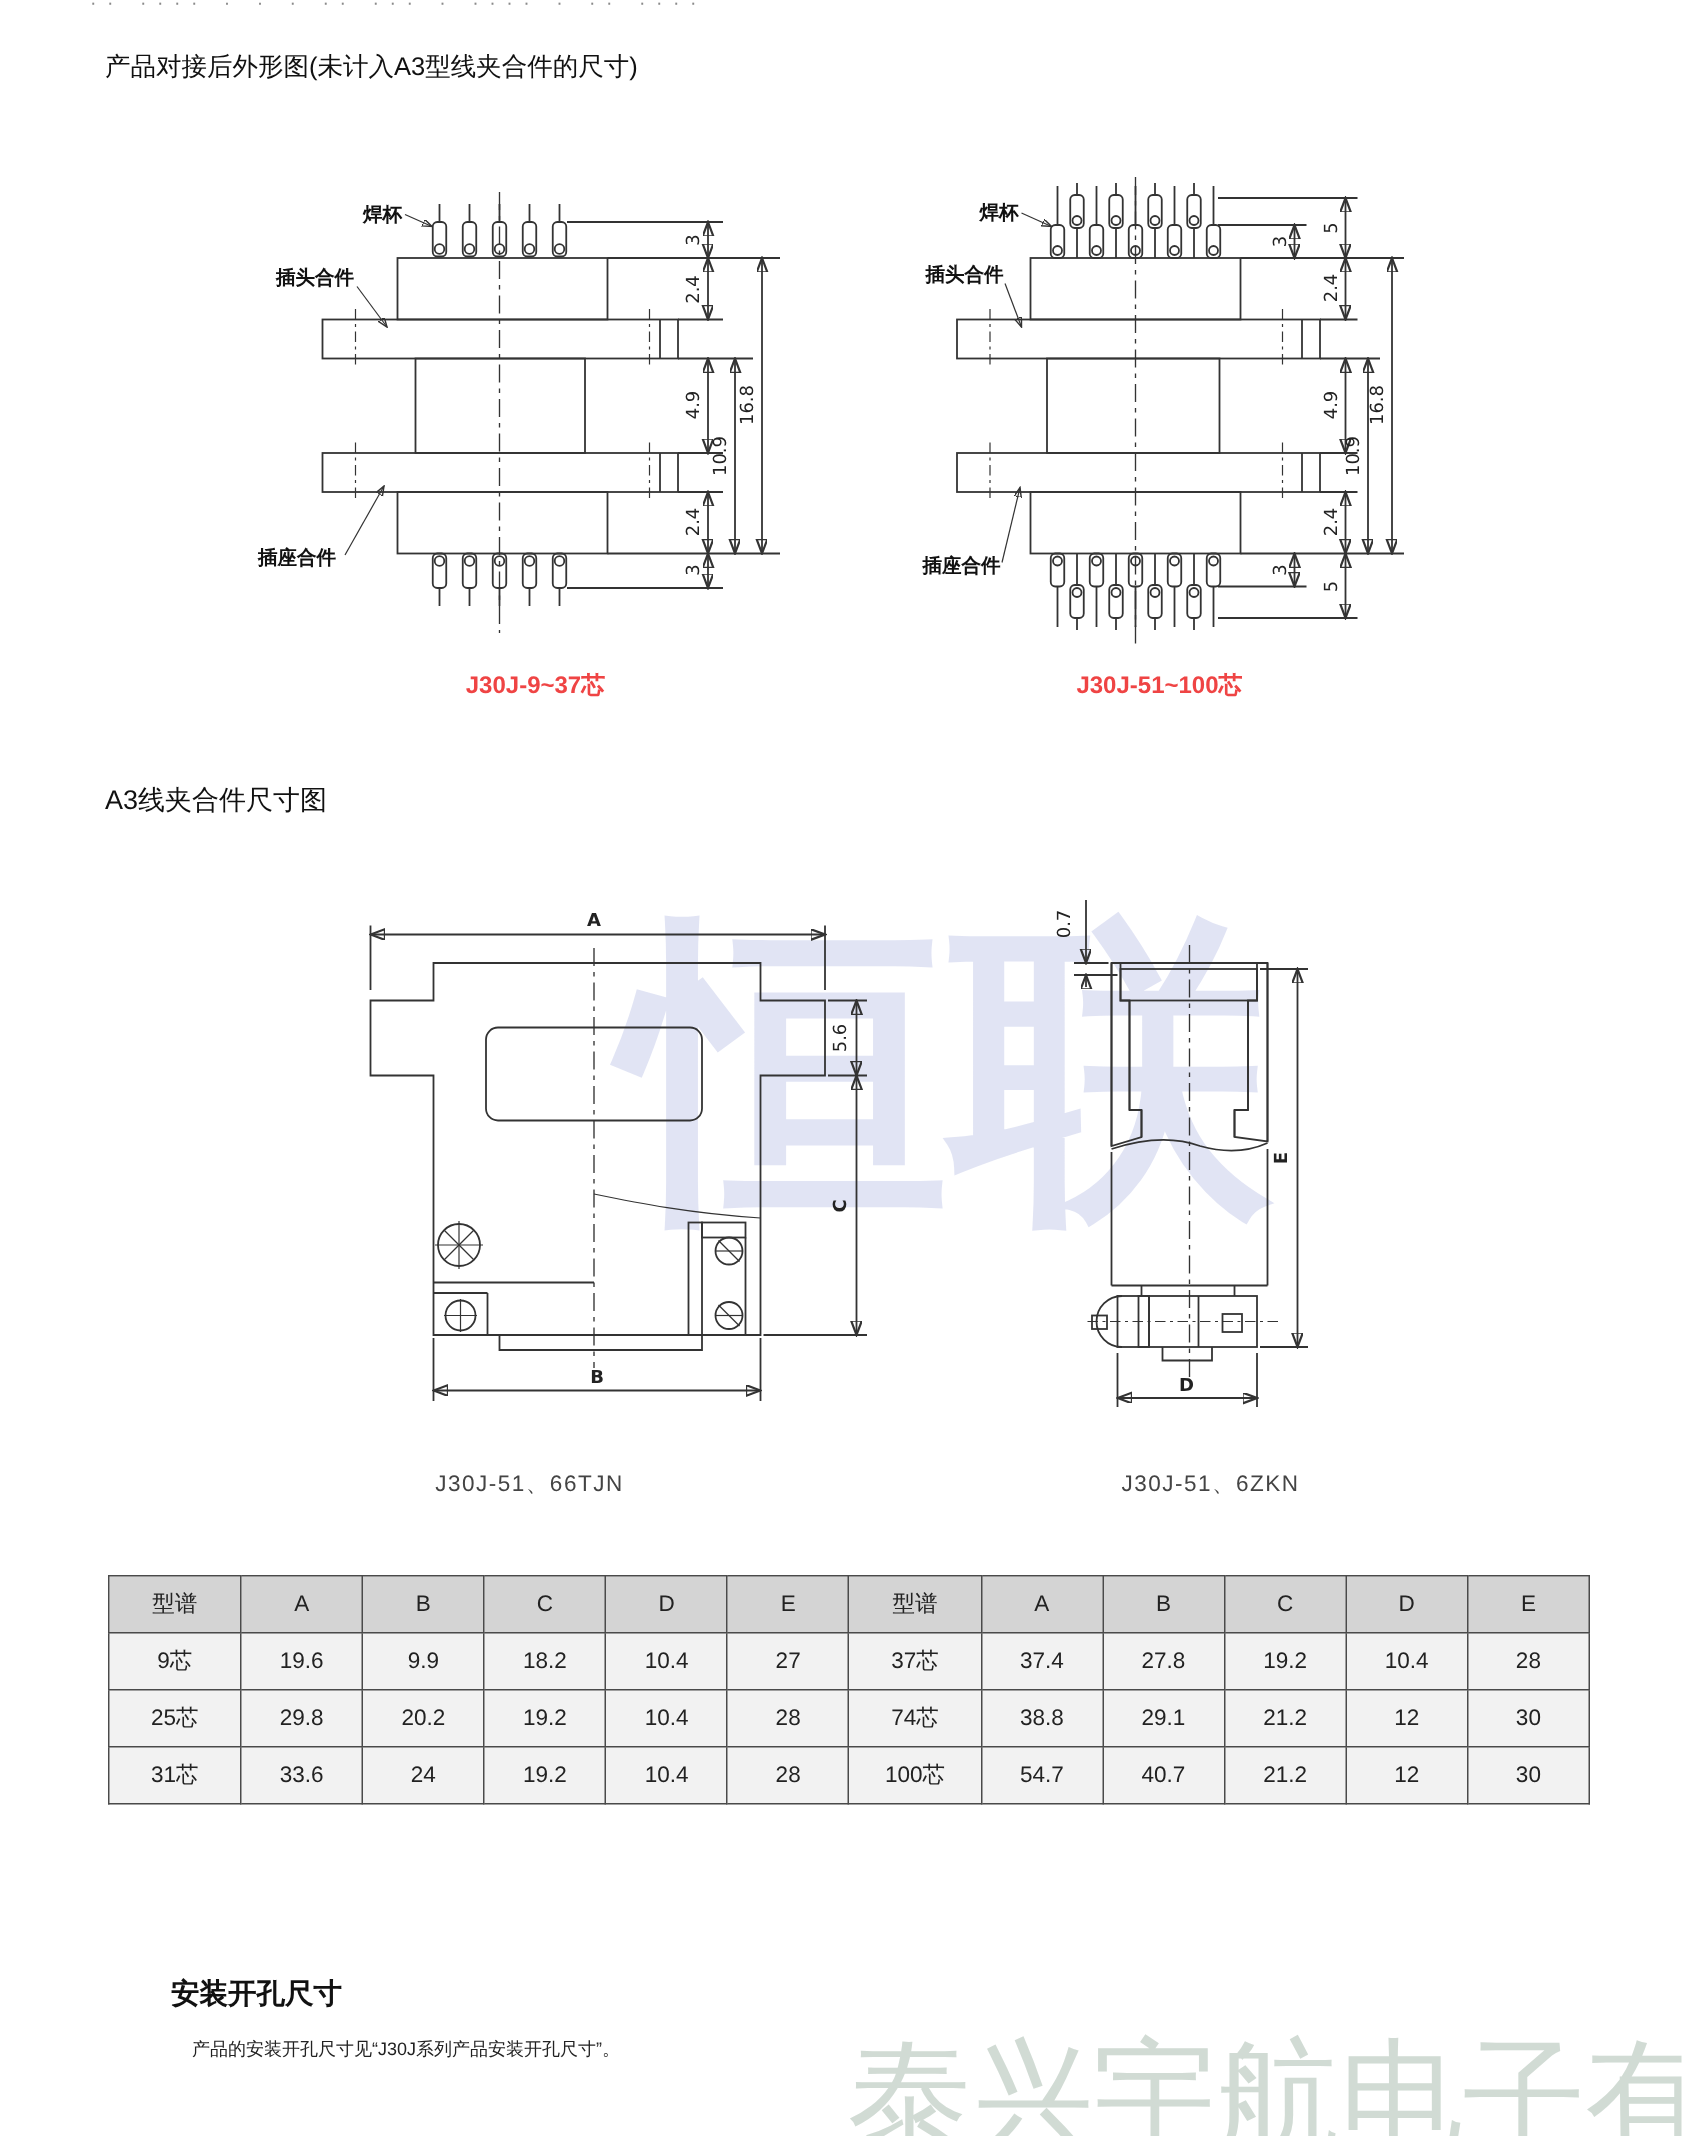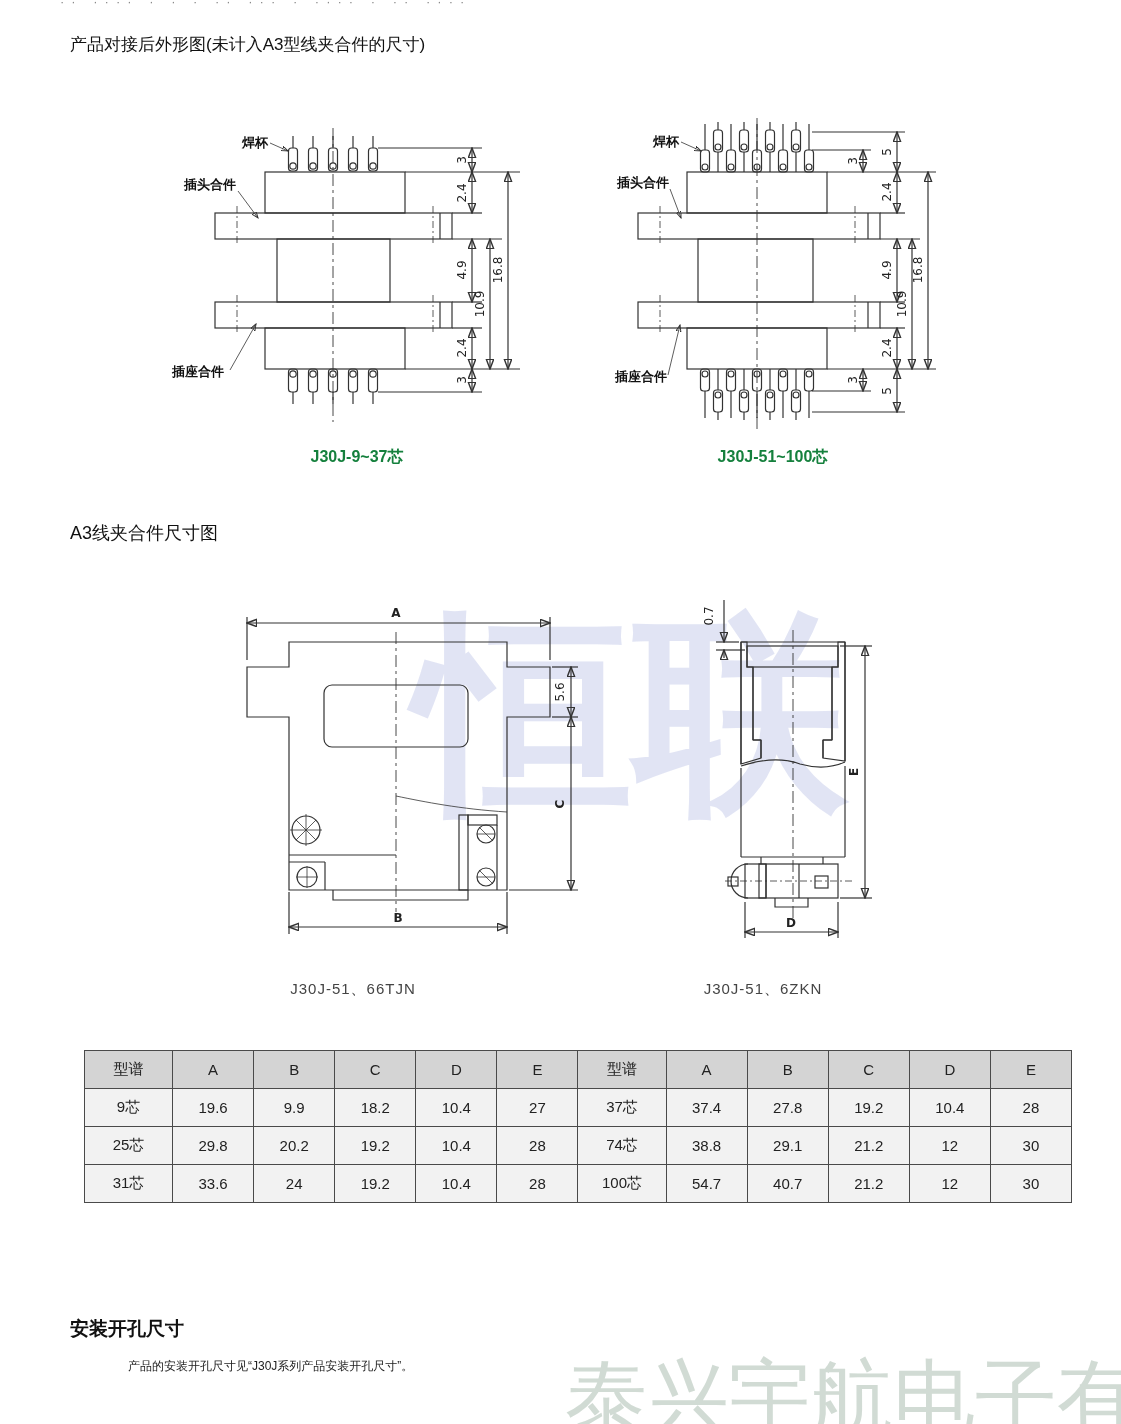--- a/index.html
+++ b/index.html
@@ -9,33 +9,33 @@
   .wm-center{font-size:215px;font-weight:700;color:rgba(200,205,235,.55);
              letter-spacing:2px;white-space:nowrap;z-index:0;
              font-family:"DejaVu Sans",sans-serif;margin-left:45px;}
   .wm-bottom{font-size:82px;color:rgba(201,213,205,.85);white-space:nowrap;z-index:0;
              font-family:"DejaVu Serif","Liberation Serif",serif;}
   .top-clip{top:0;left:60px;width:1010px;height:9px;overflow:hidden;color:#8a8a8a;
             font-size:13px;letter-spacing:7px;}
   .top-clip span{display:block;transform:translateY(-6px);}
   .h1{font-size:17px;color:#111;}
   .h2{font-size:18px;color:#111;}
-  .h3{font-size:19px;font-weight:700;color:#111;}
+  .h3{font-size:19px;font-weight:700;color:#111;margin-left:44px;}
   .body-text{font-size:12px;color:#222;}
-  .cap-main{font-size:16px;font-weight:700;color:#15803d;text-align:center;width:190px;}
+  .cap-main{font-size:16px;font-weight:700;color:#ef4444;text-align:center;width:190px;}
   .cap-sub{font-size:15px;color:#444;text-align:center;width:190px;letter-spacing:1px;}
   svg{position:absolute;overflow:visible;z-index:1;}
   svg line,svg path,svg rect,svg circle,svg polyline{stroke:#333;fill:none;stroke-width:1.2;}
   svg .thin{stroke-width:0.8;}
   svg .cl{stroke-dasharray:12 4 3 4;stroke-width:0.9;}
   svg .hcl{stroke-dasharray:7 3 2 3;stroke-width:0.8;}
   svg text{stroke:none;fill:#222;font-size:12px;font-family:"DejaVu Sans",sans-serif;}
   svg text.lbl{font-size:13px;font-weight:600;fill:#111;}
   table.dim{border-collapse:collapse;table-layout:fixed;z-index:1;position:absolute;
-            left:72px;top:1050px;width:988px;margin-left:12px;}
+            left:72px;top:1050px;width:988px;}
   table.dim th,table.dim td{border:1.6px solid #4a4a4a;height:37px;text-align:center;
             font-size:15px;color:#222;font-weight:400;padding:0;}
   table.dim th{background:#d4d4d4;}
   table.dim td{background:#f2f2f2;}
 </style>
 </head>
 <body>
 
 <div class="abs wm-center" style="left:372px;top:572px;">恒联</div>
 <div class="abs wm-bottom" style="left:565px;top:1344px;">泰兴宇航电子有限公司</div>
@@ -387,21 +387,21 @@
       <line x1="160" y1="318" x2="192" y2="318"></line>
     <line x1="185" y1="66" x2="185" y2="318" marker-start="url(#a4)" marker-end="url(#a4)"></line>
     <line x1="65" y1="322" x2="65" y2="358"></line>
       <line x1="158" y1="322" x2="158" y2="358"></line>
     <line x1="65" y1="352" x2="158" y2="352" marker-start="url(#a4)" marker-end="url(#a4)"></line>
   </g>
   <text transform="rotate(-90 33 36)" x="33" y="36" text-anchor="middle">0.7</text>
   <text transform="rotate(-90 178 192)" x="178" y="192" text-anchor="middle" style="font-weight:700">E</text>
   <text x="111" y="347" text-anchor="middle" style="font-weight:700">D</text>
 </svg>
-<div class="abs cap-sub" style="left:668px;top:980px;">J30J-51、6ZKN</div>
+<div class="abs cap-sub" style="left:712px;top:980px;">J30J-51、6ZKN</div>
 
 <table class="dim">
   <colgroup>
     <col style="width:88px">
       <col style="width:81px">
       <col style="width:81px">
       <col style="width:81px">
       <col style="width:81px">
       <col style="width:81px">
     <col style="width:88px">

